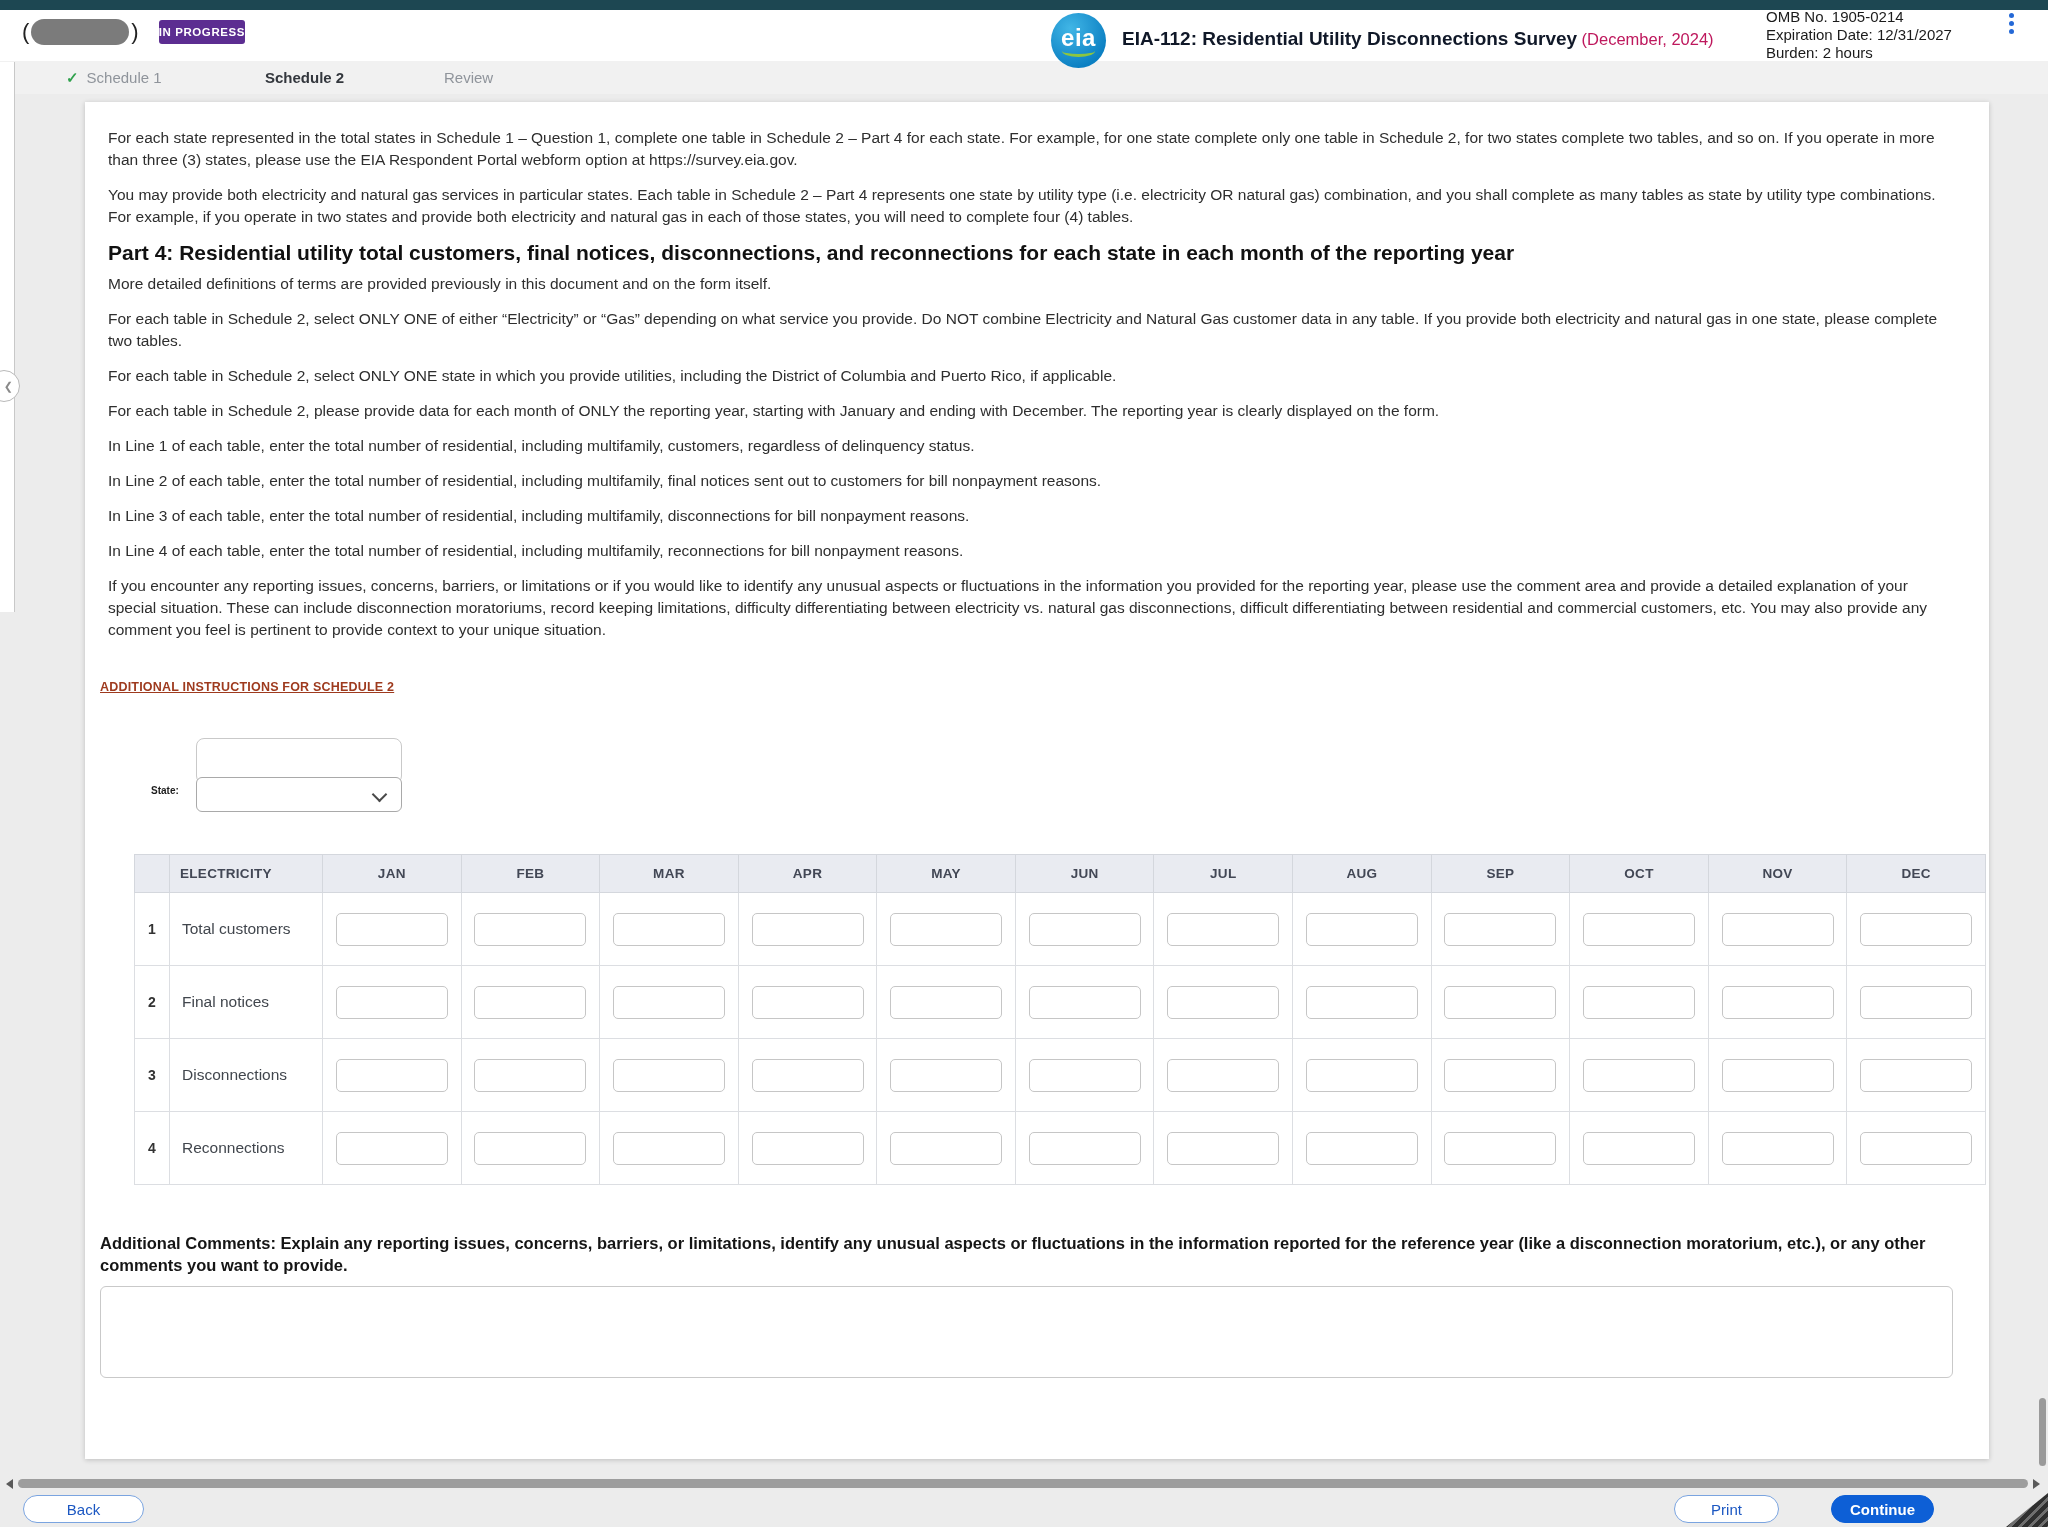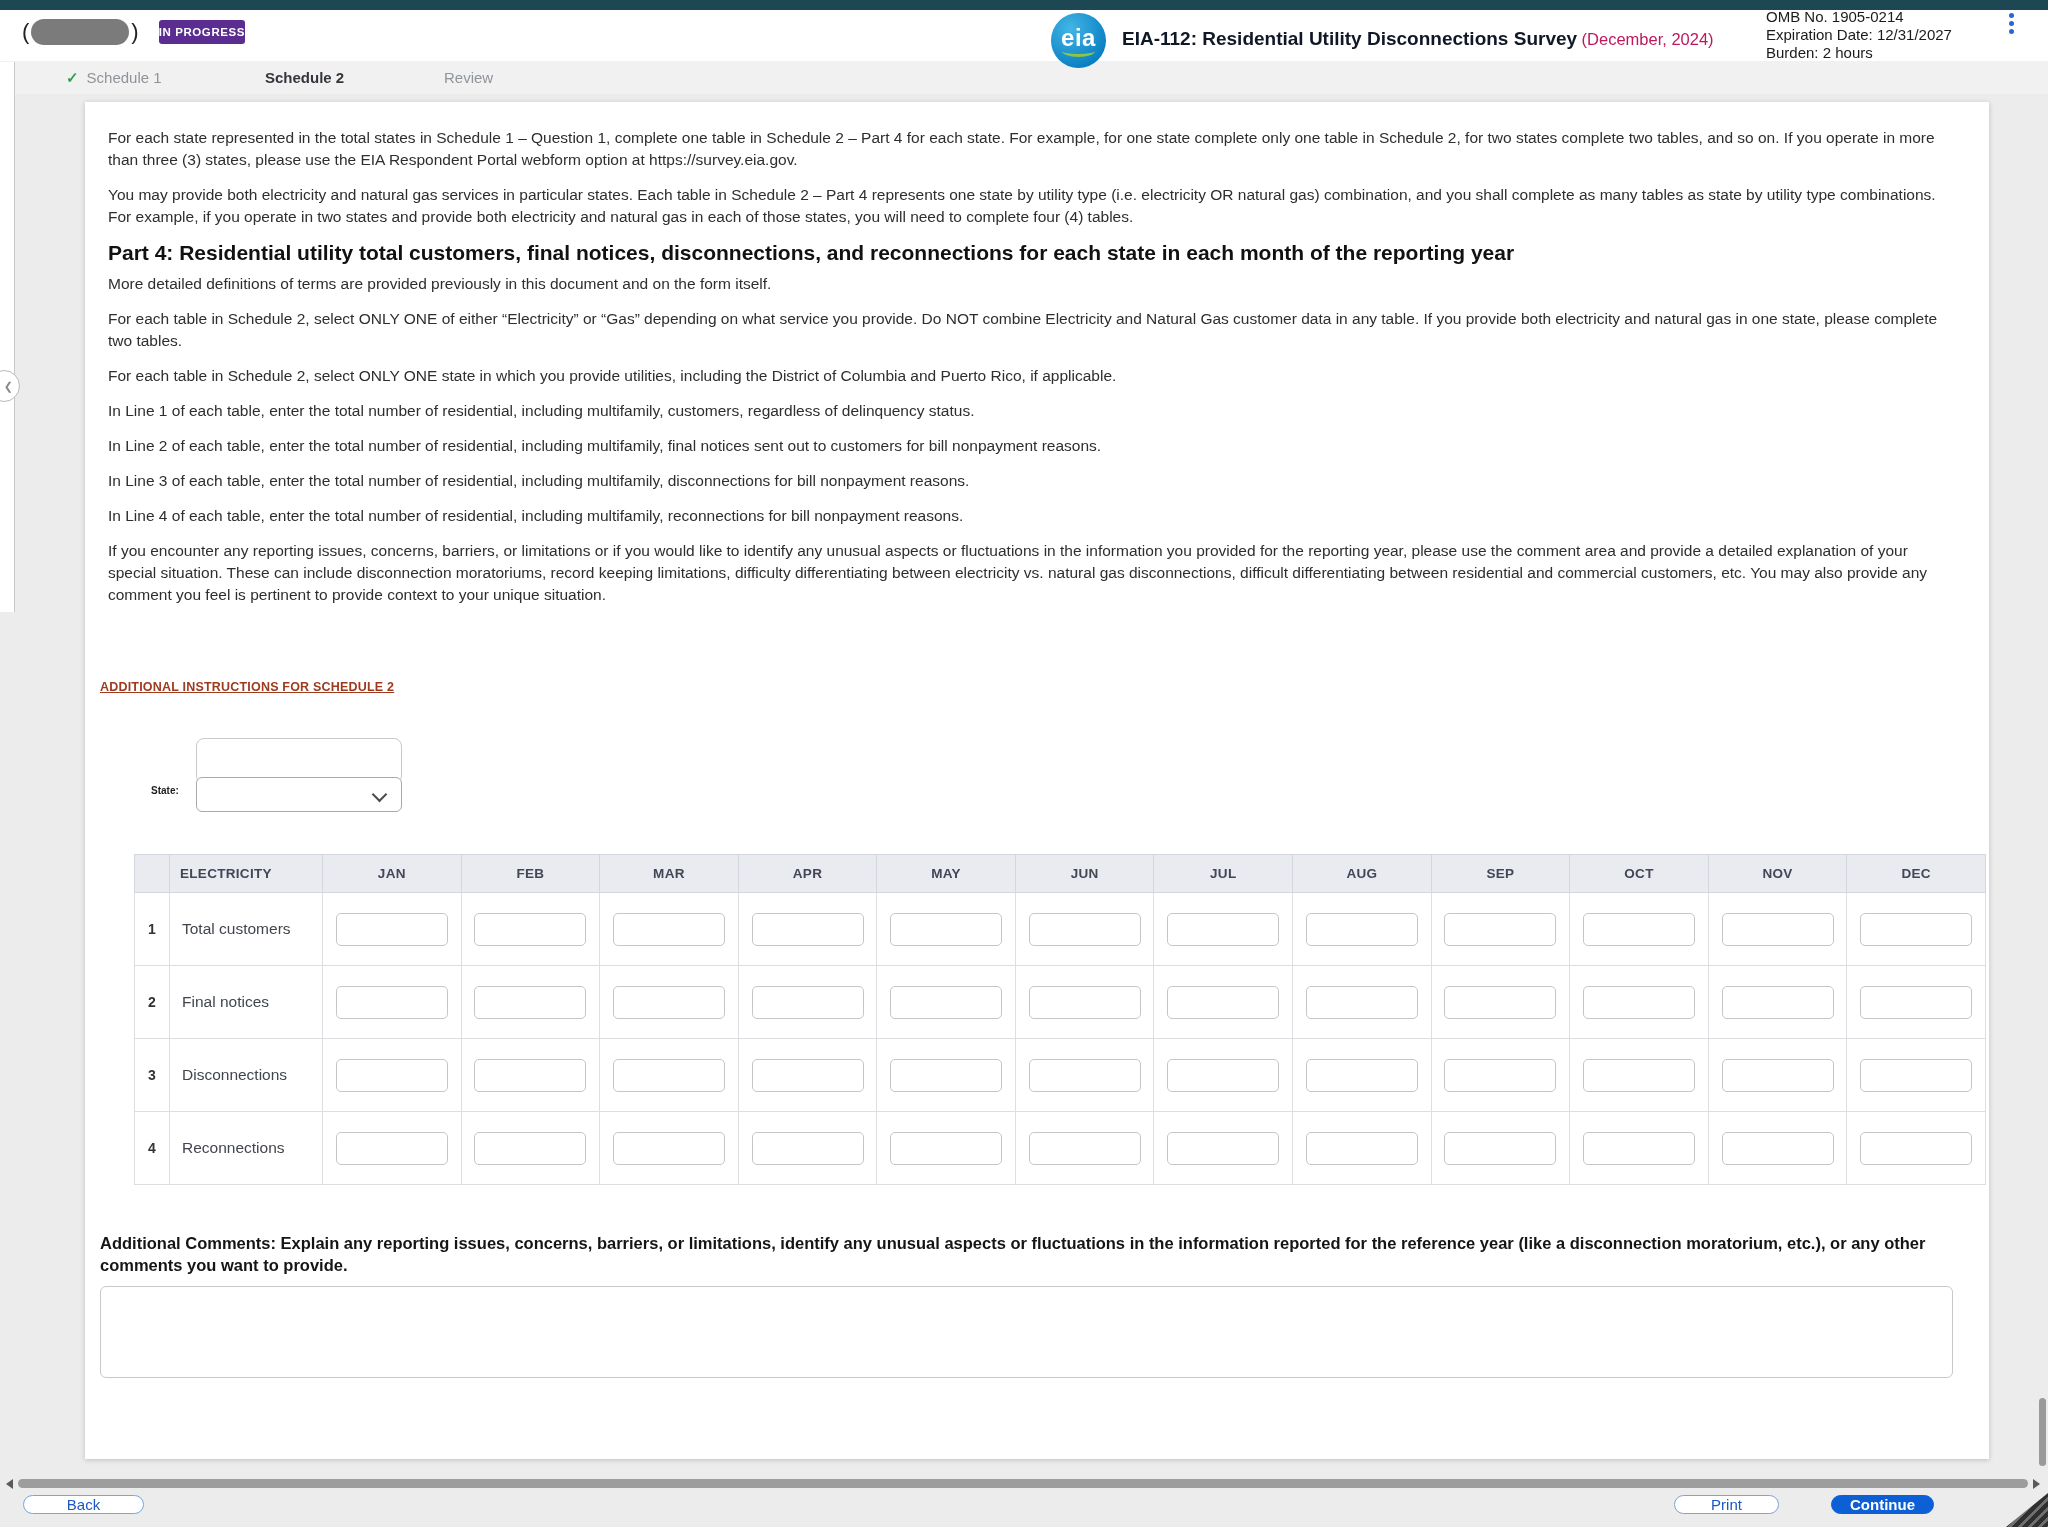--- a/index.html
+++ b/index.html
@@ -91,21 +91,21 @@
     border:1px solid #c9c9c9; border-radius:6px; resize:none; font-family:"Liberation Sans",sans-serif;
     font-size:15px; padding:8px 10px; outline:none; }
 
   
   .hscroll { position:absolute; left:6px; top:1477px; width:2034px; height:13px; display:flex; align-items:center; gap:5px; }
   .hs-arrow { width:0; height:0; border-top:5px solid transparent; border-bottom:5px solid transparent; }
   .hs-arrow.left { border-right:7px solid #5a5a5a; }
   .hs-arrow.right { border-left:7px solid #5a5a5a; }
   .hs-thumb { flex:1; height:9px; background:#9d9d9d; border-radius:5px; cursor:grab; }
 
-  .btn { position:absolute; top:1495px; height:19px; border-radius:15px; font-size:15px;
+  .btn { position:absolute; top:1495px; height:28px; border-radius:15px; font-size:15px;
     display:flex; align-items:center; justify-content:center; cursor:pointer;
     font-family:"Liberation Sans",sans-serif; }
   .btn.outline { background:#fff; border:1px solid #7aa4e0; color:#1b57c2; }
   .btn.primary { background:#0d5fd6; border:1px solid #0d5fd6; color:#fff; font-weight:bold; }
   .btn-back { left:23px; width:121px; }
   .btn-print { left:1674px; width:105px; }
   .btn-continue { left:1831px; width:103px; }
 
   .vthumb { position:absolute; right:2px; top:1398px; width:7px; height:68px; background:#9a9a9a; border-radius:4px; }
   .corner-grip { position:absolute; right:0; bottom:0; width:42px; height:34px;
@@ -164,20 +164,21 @@
   </div>
 
   <main class="card">
     <div class="intro">
       <p class="para">For each state represented in the total states in Schedule 1 – Question 1, complete one table in Schedule 2 – Part 4 for each state. For example, for one state complete only one table in Schedule 2, for two states complete two tables, and so on. If you operate in more than three (3) states, please use the EIA Respondent Portal webform option at https://survey.eia.gov.</p>
       <p class="para">You may provide both electricity and natural gas services in particular states. Each table in Schedule 2 – Part 4 represents one state by utility type (i.e. electricity OR natural gas) combination, and you shall complete as many tables as state by utility type combinations. For example, if you operate in two states and provide both electricity and natural gas in each of those states, you will need to complete four (4) tables.</p>
       <h2 class="part4-heading">Part 4: Residential utility total customers, final notices, disconnections, and reconnections for each state in each month of the reporting year</h2>
       <p class="para">More detailed definitions of terms are provided previously in this document and on the form itself.</p>
       <p class="para">For each table in Schedule 2, select ONLY ONE of either “Electricity” or “Gas” depending on what service you provide. Do NOT combine Electricity and Natural Gas customer data in any table. If you provide both electricity and natural gas in one state, please complete two tables.</p>
       <p class="para">For each table in Schedule 2, select ONLY ONE state in which you provide utilities, including the District of Columbia and Puerto Rico, if applicable.</p>
+      <p class="para">For each table in Schedule 2, please provide data for each month of ONLY the reporting year, starting with January and ending with December. The reporting year is clearly displayed on the form.</p>
       <p class="para">In Line 1 of each table, enter the total number of residential, including multifamily, customers, regardless of delinquency status.</p>
       <p class="para">In Line 2 of each table, enter the total number of residential, including multifamily, final notices sent out to customers for bill nonpayment reasons.</p>
       <p class="para">In Line 3 of each table, enter the total number of residential, including multifamily, disconnections for bill nonpayment reasons.</p>
       <p class="para">In Line 4 of each table, enter the total number of residential, including multifamily, reconnections for bill nonpayment reasons.</p>
       <p class="para">If you encounter any reporting issues, concerns, barriers, or limitations or if you would like to identify any unusual aspects or fluctuations in the information you provided for the reporting year, please use the comment area and provide a detailed explanation of your special situation. These can include disconnection moratoriums, record keeping limitations, difficulty differentiating between electricity vs. natural gas disconnections, difficult differentiating between residential and commercial customers, etc. You may also provide any comment you feel is pertinent to provide context to your unique situation.</p>
     </div>
 
     <a class="instr-link">ADDITIONAL INSTRUCTIONS FOR SCHEDULE 2</a>
 
     <div class="ghost-box"></div>

